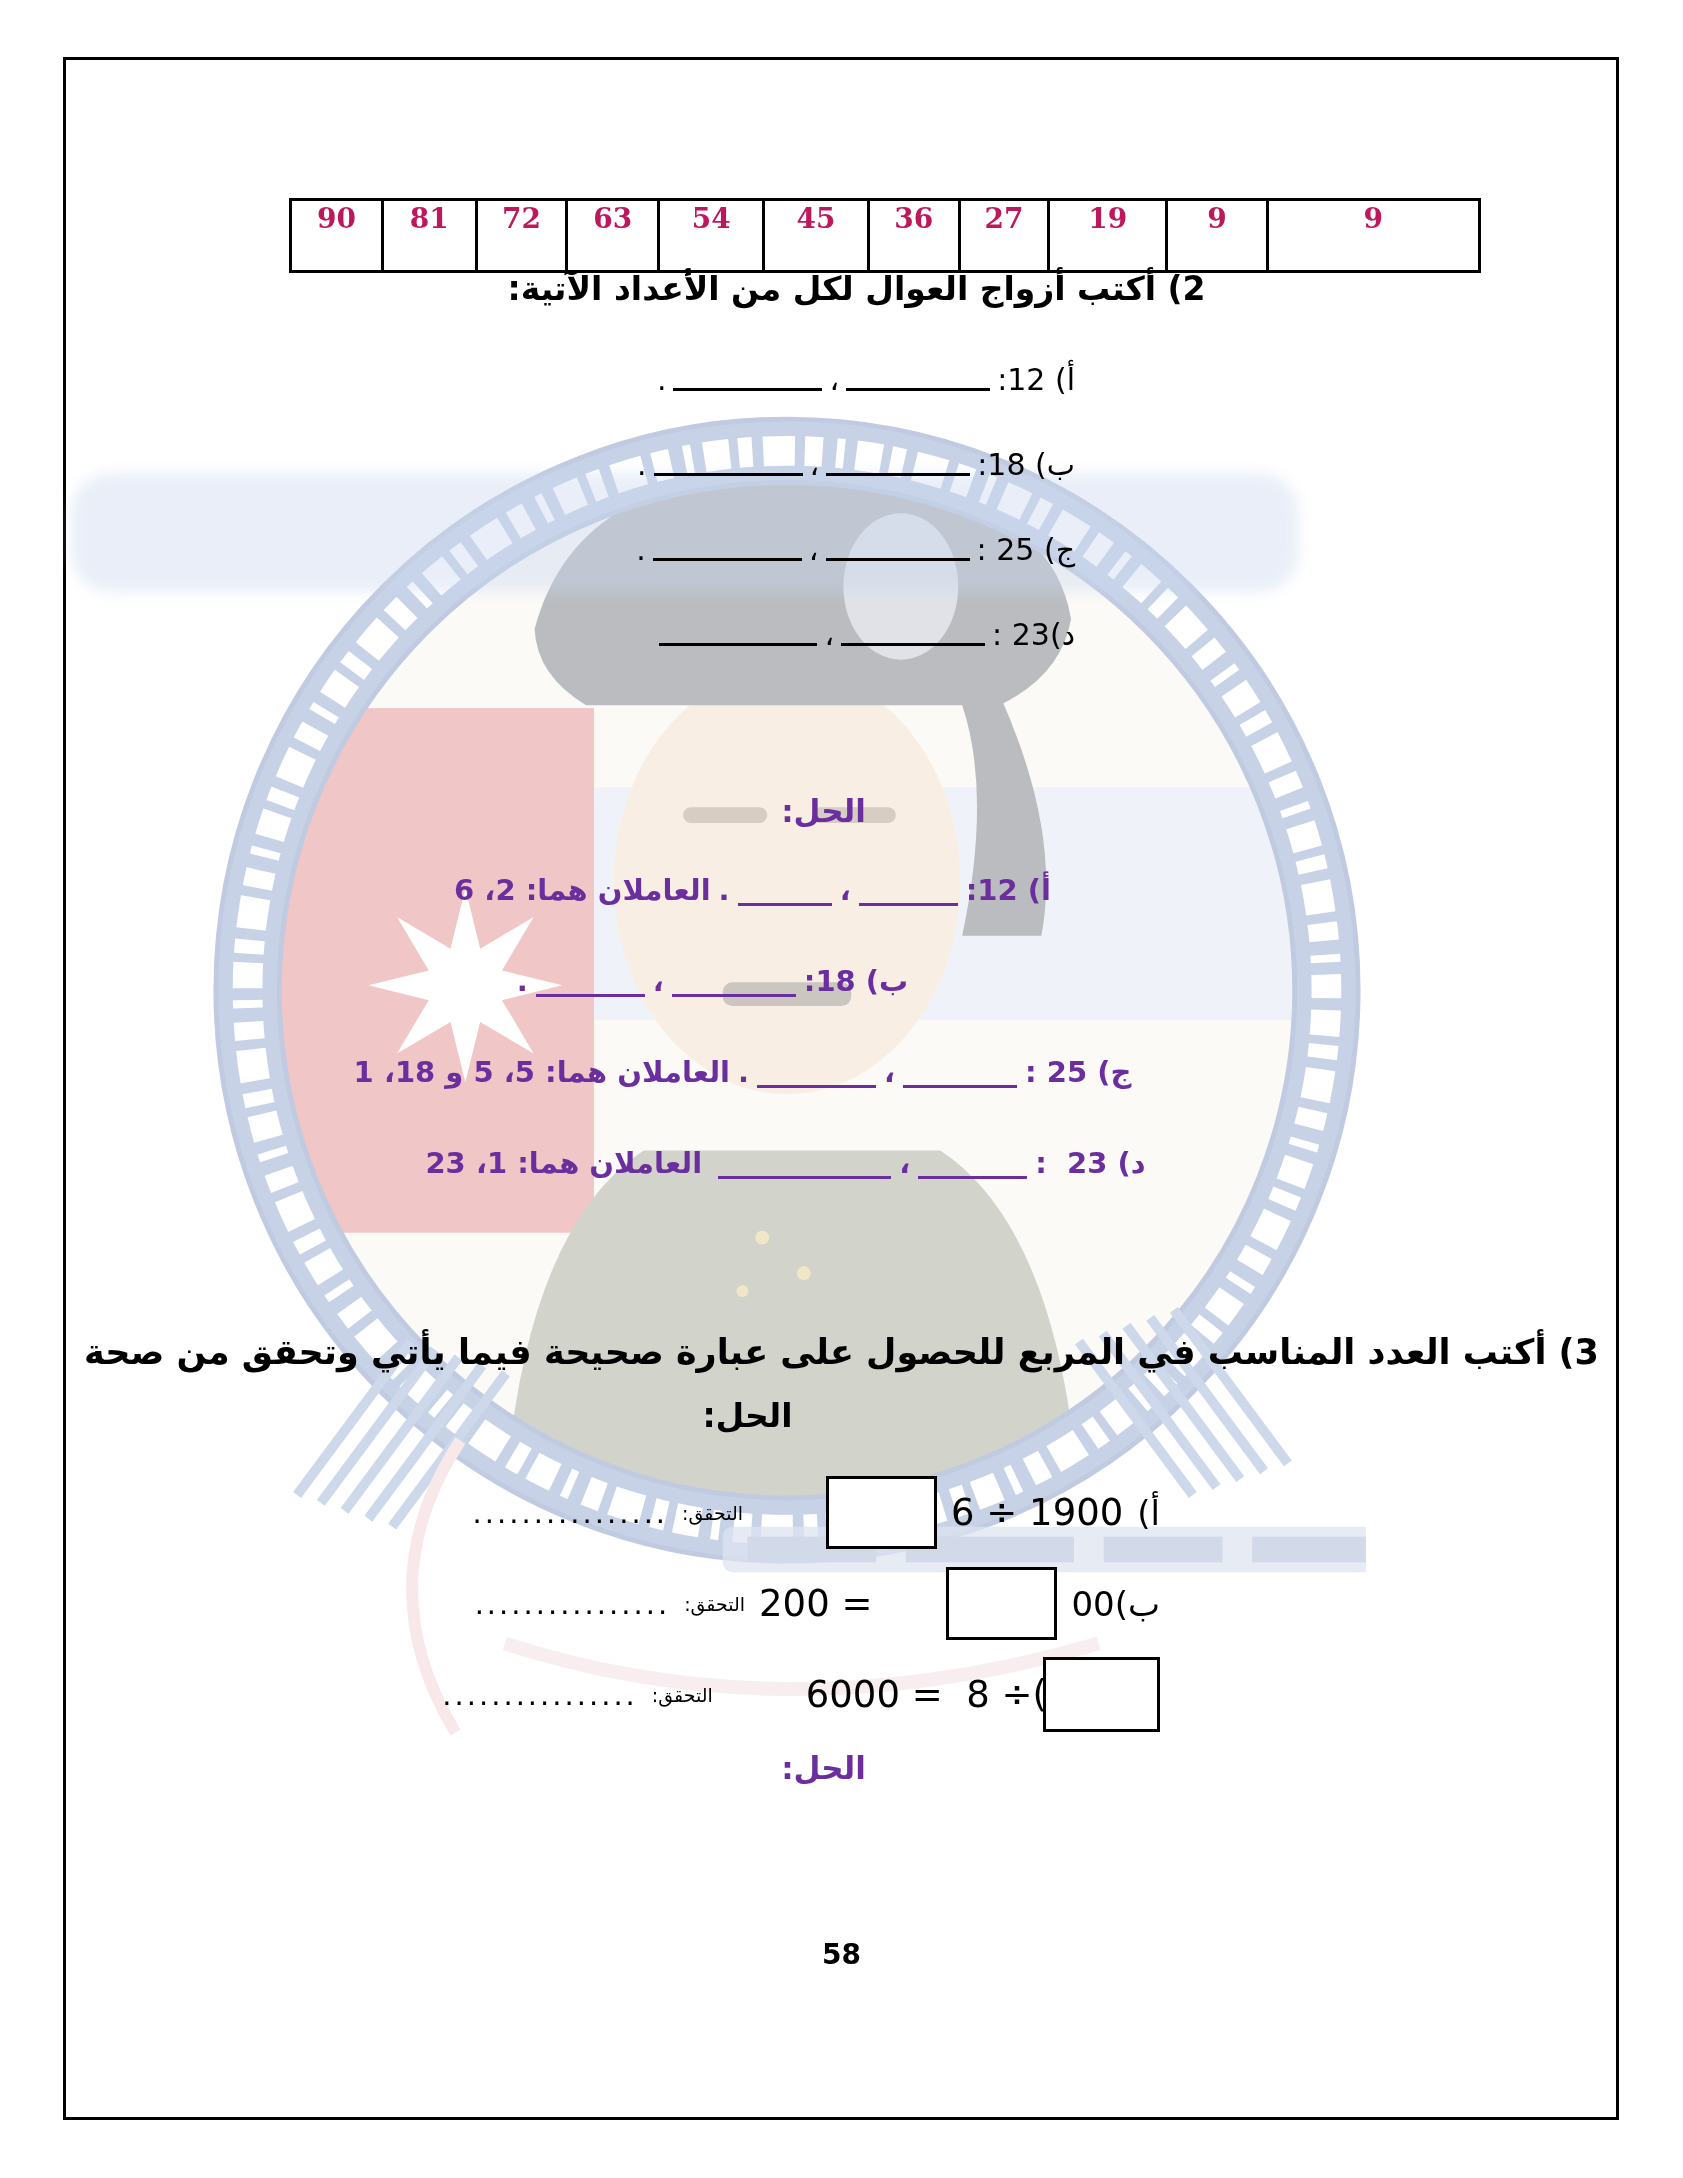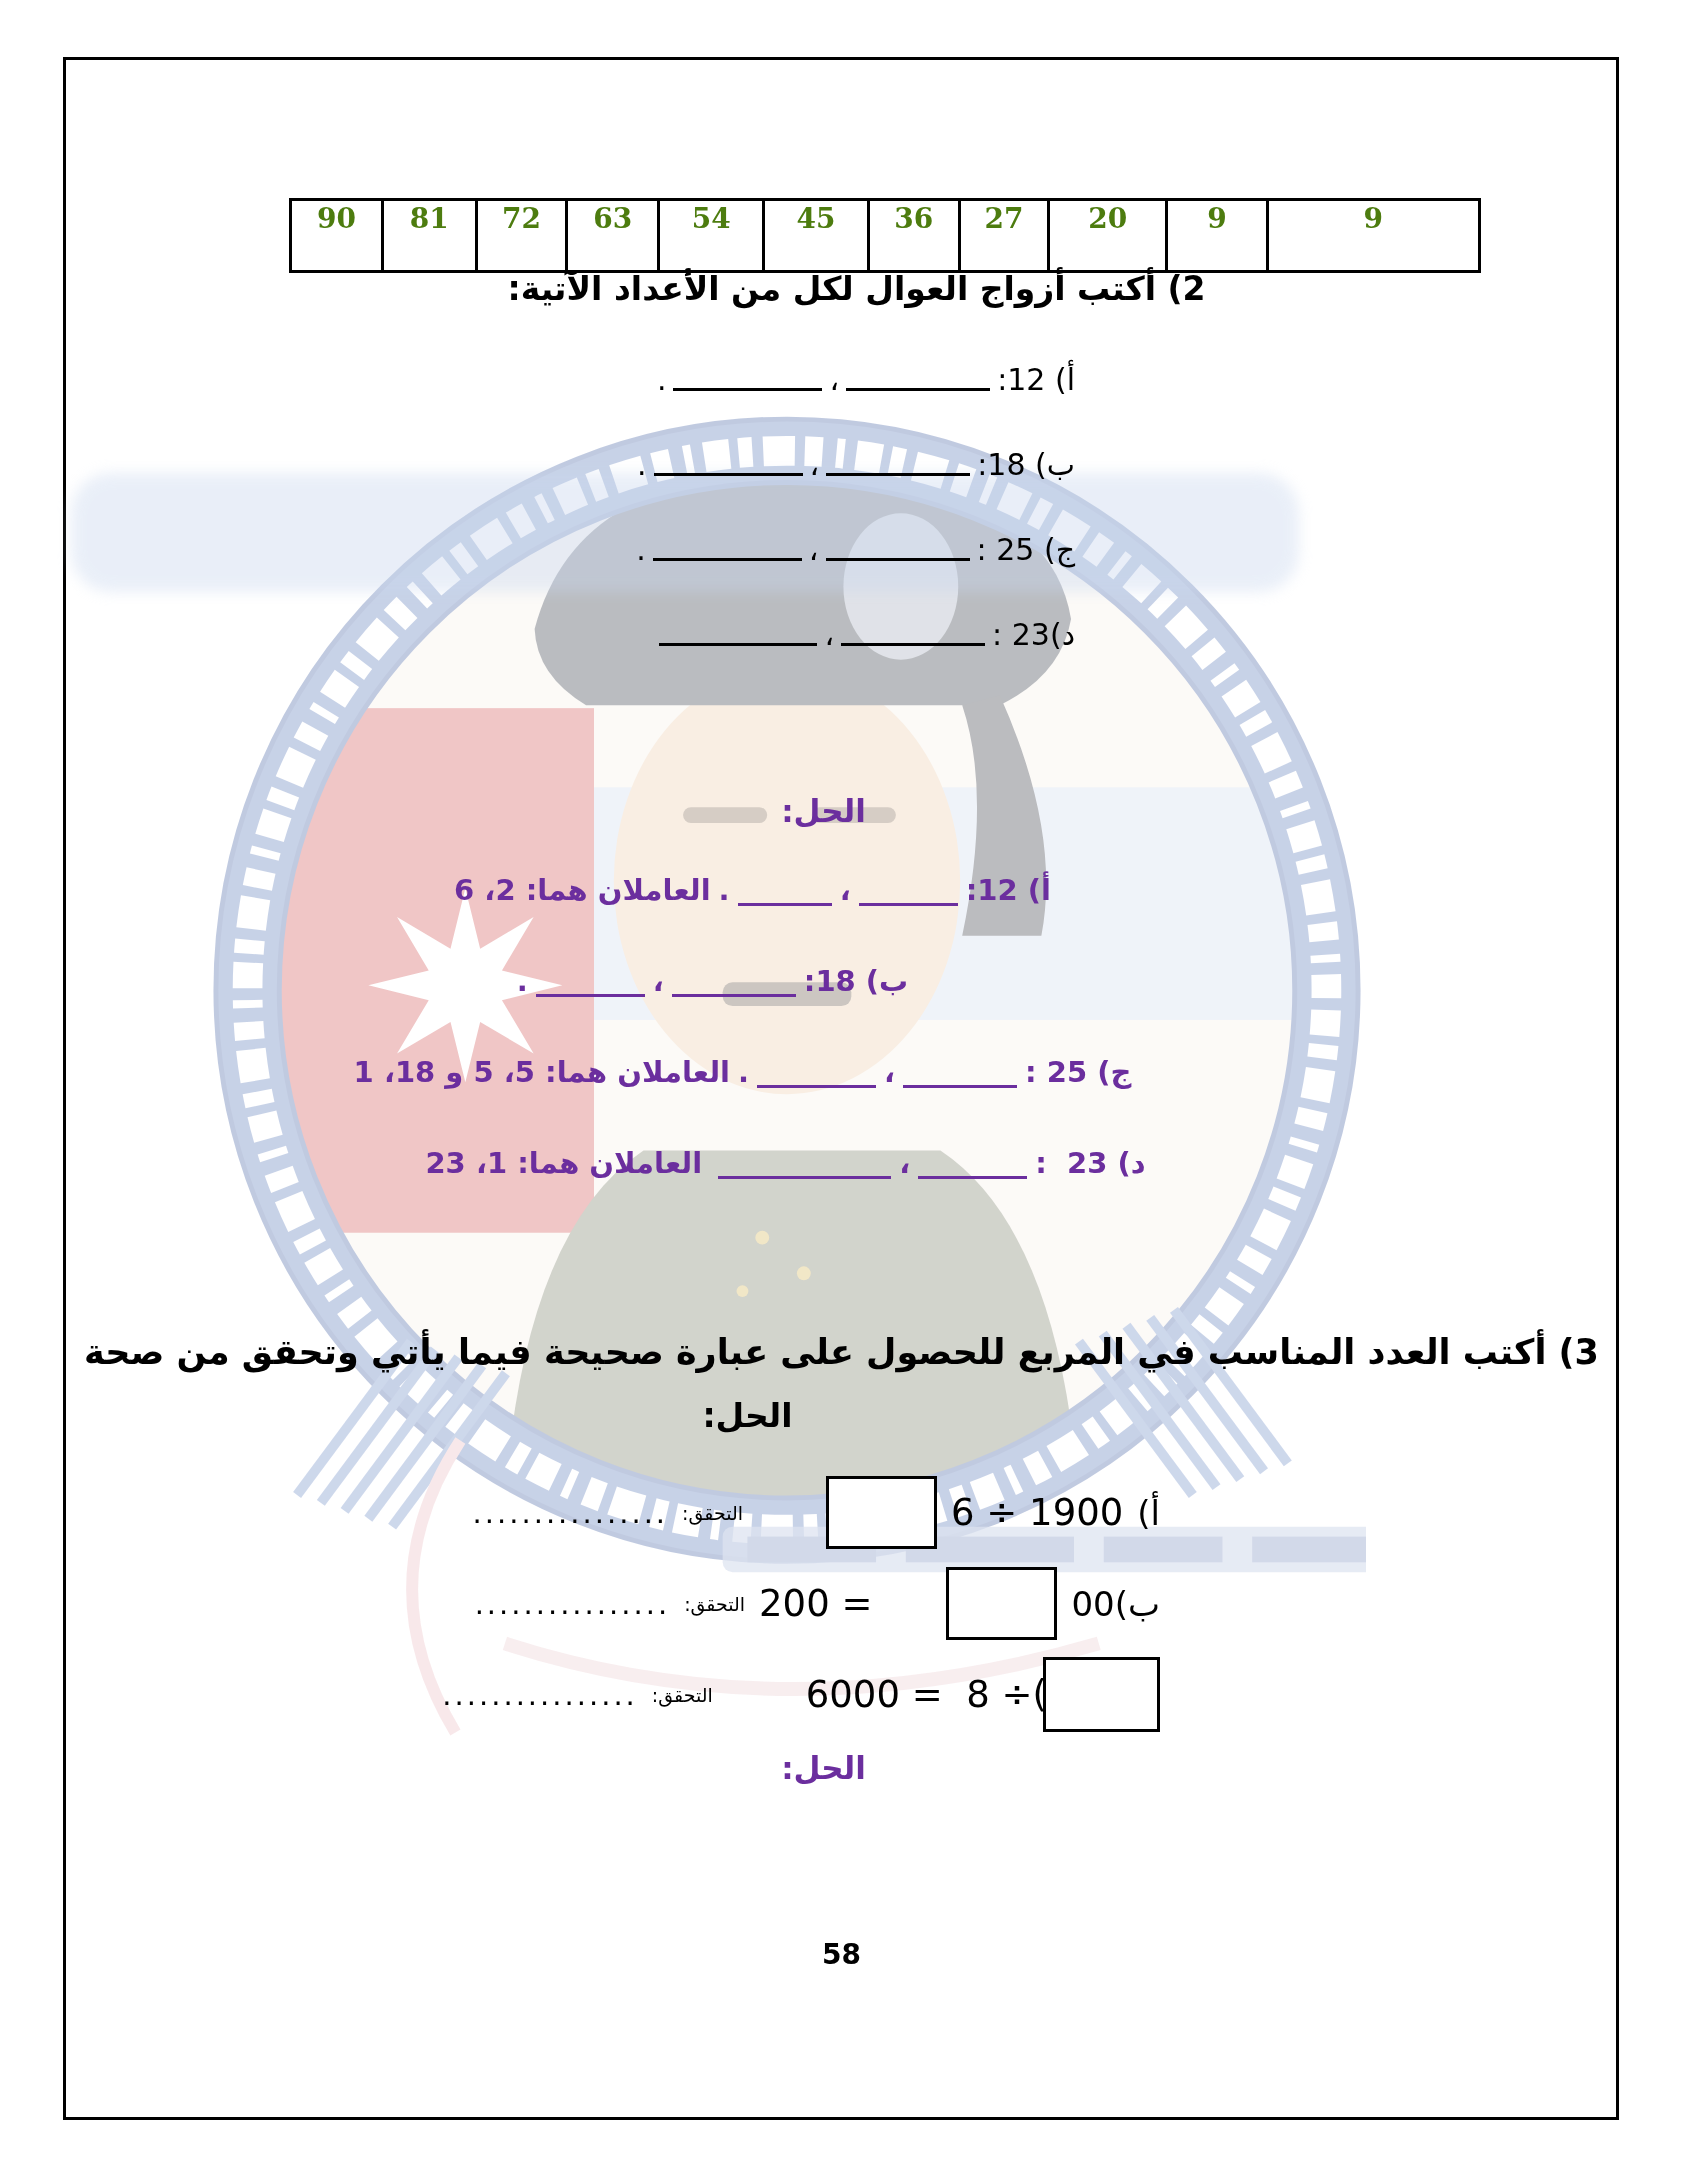--- a/index.html
+++ b/index.html
@@ -7,21 +7,21 @@
         font-family:"DejaVu Sans",sans-serif;color:#000;}
   .frame{position:absolute;left:63px;top:57px;width:1550px;height:2057px;border:3px solid #000;}
   .wm{position:absolute;left:208px;top:416px;opacity:.30;pointer-events:none;}
   .band{position:absolute;left:71px;top:473px;width:1228px;height:119px;background:#c9d7ee;
         opacity:.40;filter:blur(7px);border-radius:40px;}
 
   
   .ftable{position:absolute;left:289px;top:198px;width:1186px;height:69px;display:flex;
           border:3px solid #000;background:transparent;z-index:2;}
   .fcell{display:flex;justify-content:center;align-items:flex-start;padding-top:1px;
-         font-family:"DejaVu Serif",serif;font-weight:bold;font-size:28px;color:#4d7c0f;}
+         font-family:"DejaVu Serif",serif;font-weight:bold;font-size:28px;color:#be185d;}
   .fcell + .fcell{border-right:0;border-left:0;border-inline-start:3px solid #000;}
 
   .h2{position:absolute;top:269px;left:0;width:100%;text-align:center;direction:rtl;
       font-size:33px;font-weight:bold;transform:translateX(15px);z-index:2;}
 
   .q2items{position:absolute;top:362px;right:608px;direction:rtl;z-index:2;}
   .qrow{display:flex;direction:rtl;align-items:baseline;gap:7px;height:38px;margin-bottom:47px;
         font-size:30px;}
   .qrow span{white-space:pre;}
   .blank{display:inline-block;width:144px;height:1px;border-bottom:3.5px solid #000;
@@ -136,21 +136,21 @@
     <div class="fcell" style="flex-basis:8.76%">
         <span>45</span>
       </div>
     <div class="fcell" style="flex-basis:7.60%">
         <span>36</span>
       </div>
     <div class="fcell" style="flex-basis:7.51%">
         <span>27</span>
       </div>
     <div class="fcell" style="flex-basis:9.93%">
-        <span>20</span>
+        <span>19</span>
       </div>
     <div class="fcell" style="flex-basis:8.43%">
         <span>9</span>
       </div>
     <div class="fcell" style="flex-basis:18.11%">
         <span>9</span>
       </div>
   </div>
 
   <div class="h2">2) أكتب أزواج العوال لكل من الأعداد  الآتية:</div>

